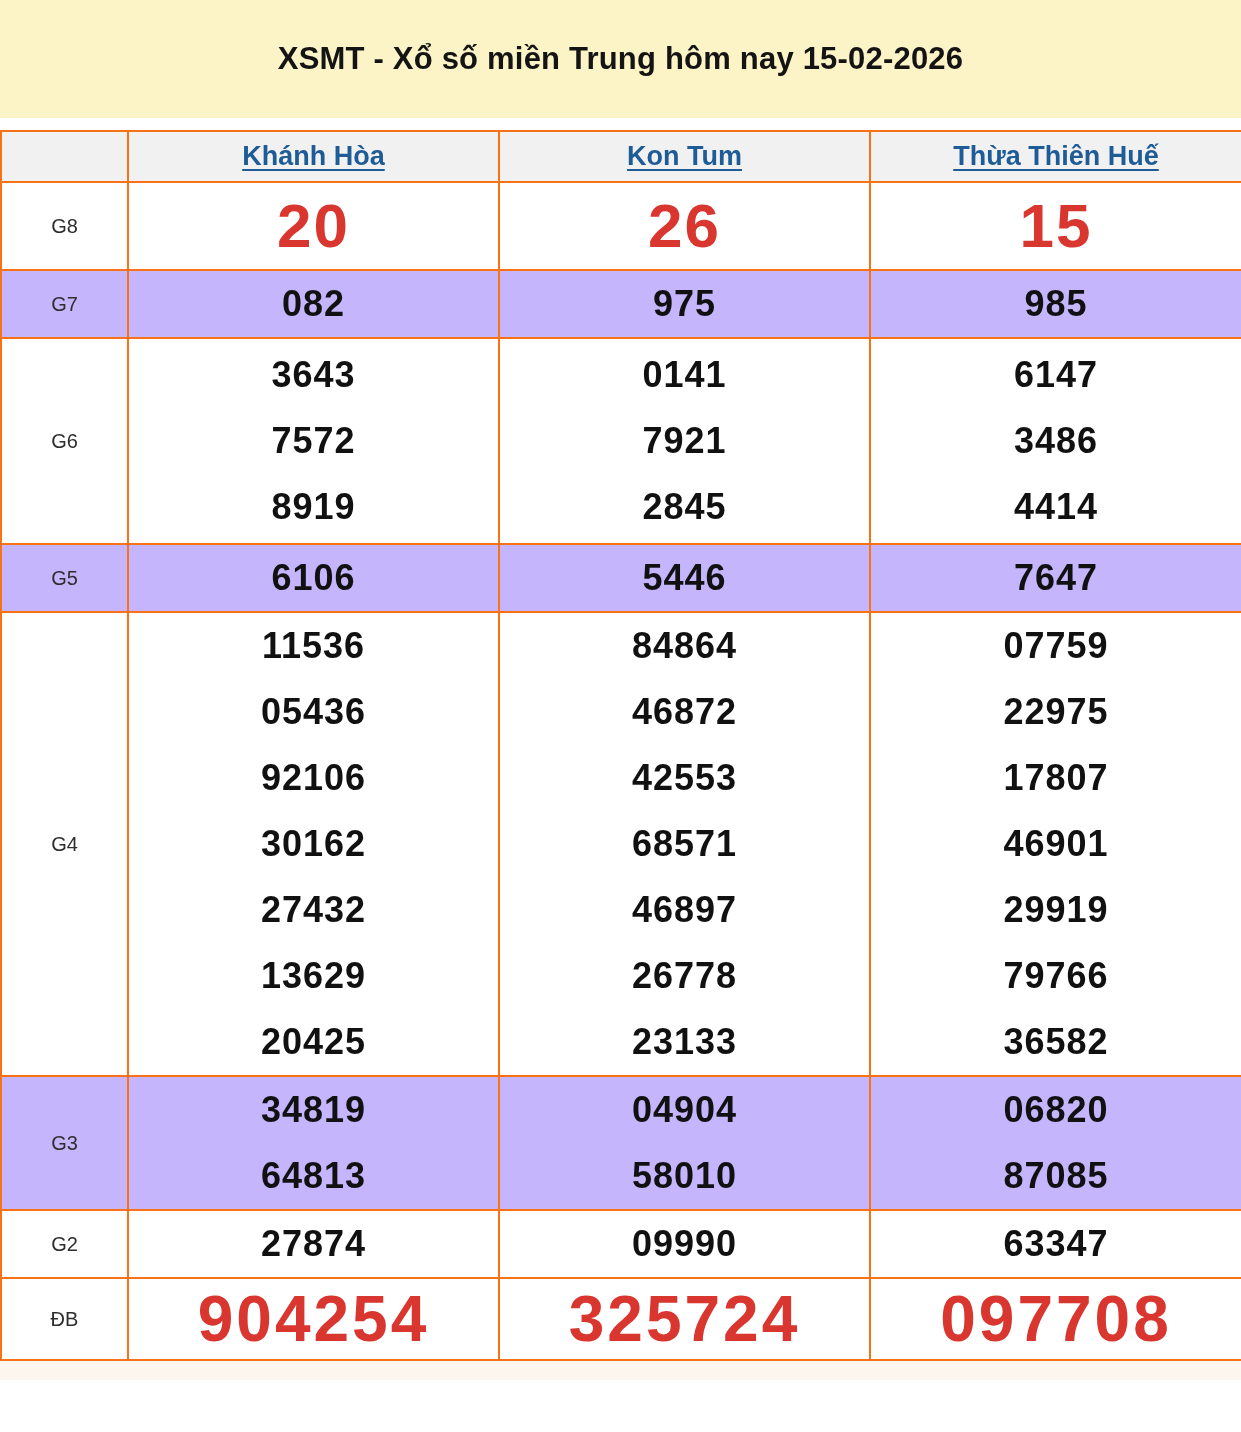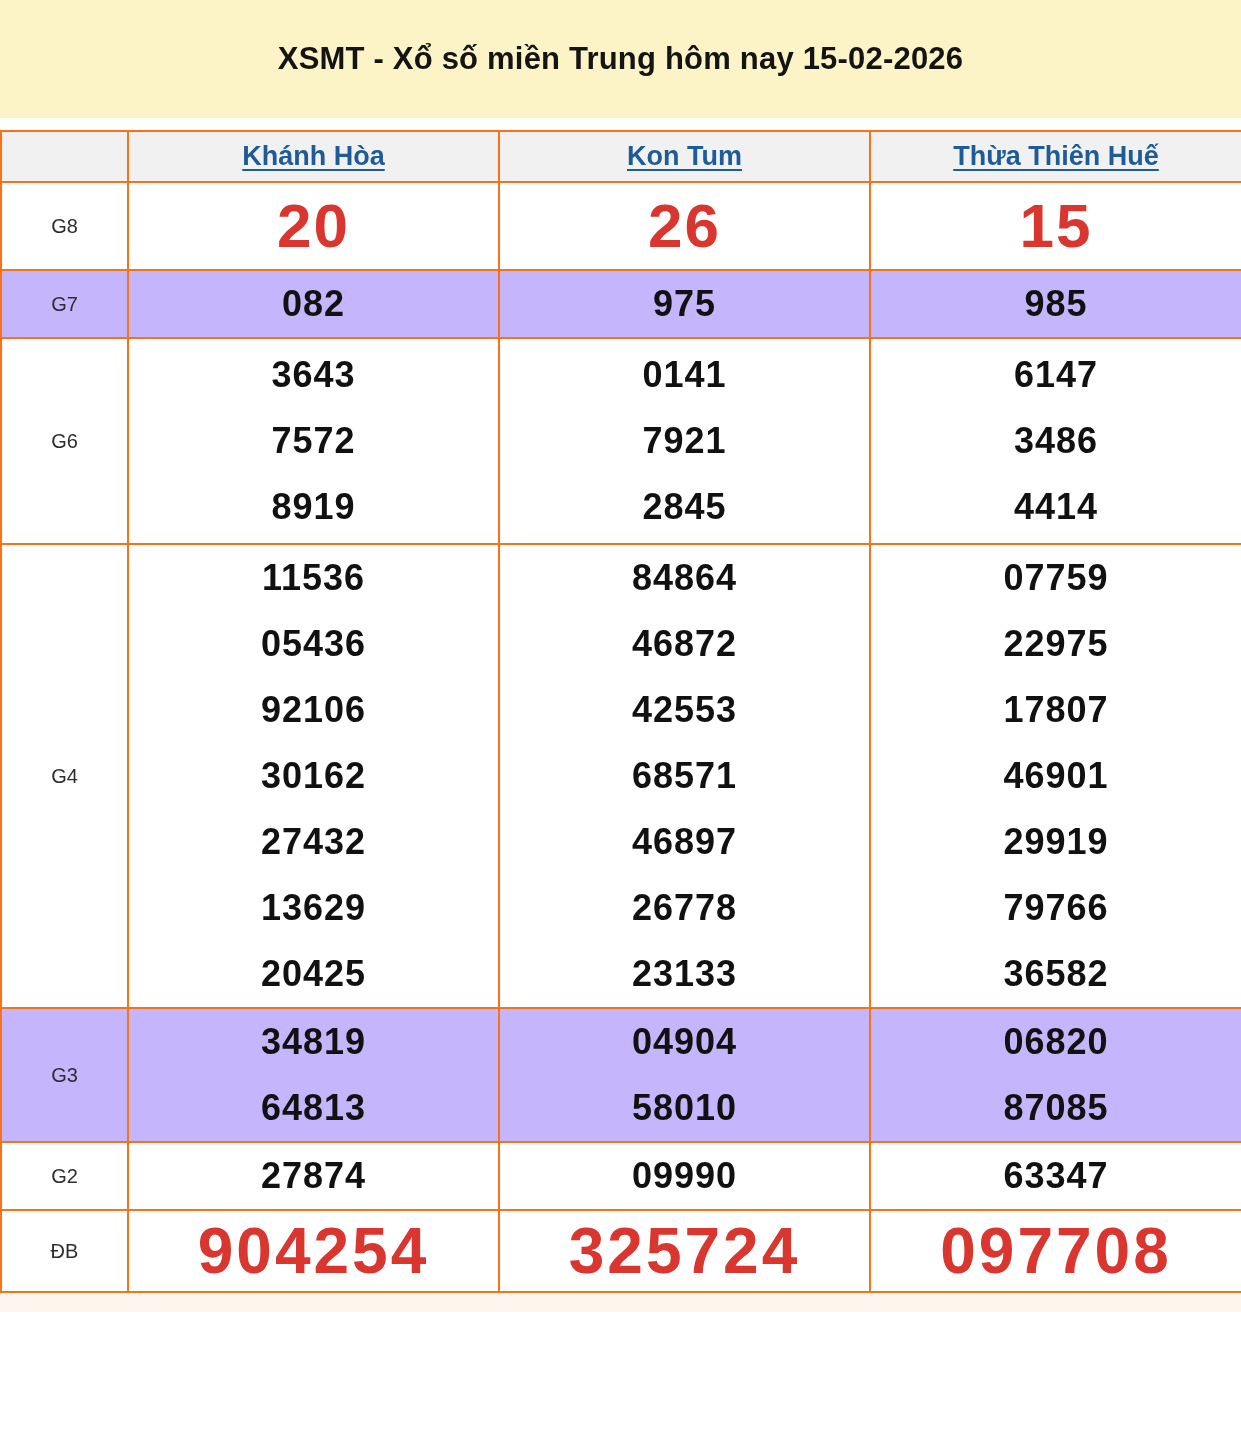--- a/index.html
+++ b/index.html
@@ -175,20 +175,32 @@
             <div class="num">0141</div>
             <div class="num">7921</div>
             <div class="num">2845</div>
           </td>
           <td class="val-cell">
             <div class="num">6147</div>
             <div class="num">3486</div>
             <div class="num">4414</div>
           </td>
         </tr>
+        <tr class="prize-row row-g5 shaded">
+          <td class="label-cell">G5</td>
+          <td class="val-cell">
+            <div class="num">6106</div>
+          </td>
+          <td class="val-cell">
+            <div class="num">5446</div>
+          </td>
+          <td class="val-cell">
+            <div class="num">7647</div>
+          </td>
+        </tr>
         <tr class="prize-row row-g4 plain">
           <td class="label-cell">G4</td>
           <td class="val-cell">
             <div class="num">11536</div>
             <div class="num">05436</div>
             <div class="num">92106</div>
             <div class="num">30162</div>
             <div class="num">27432</div>
             <div class="num">13629</div>
             <div class="num">20425</div>

